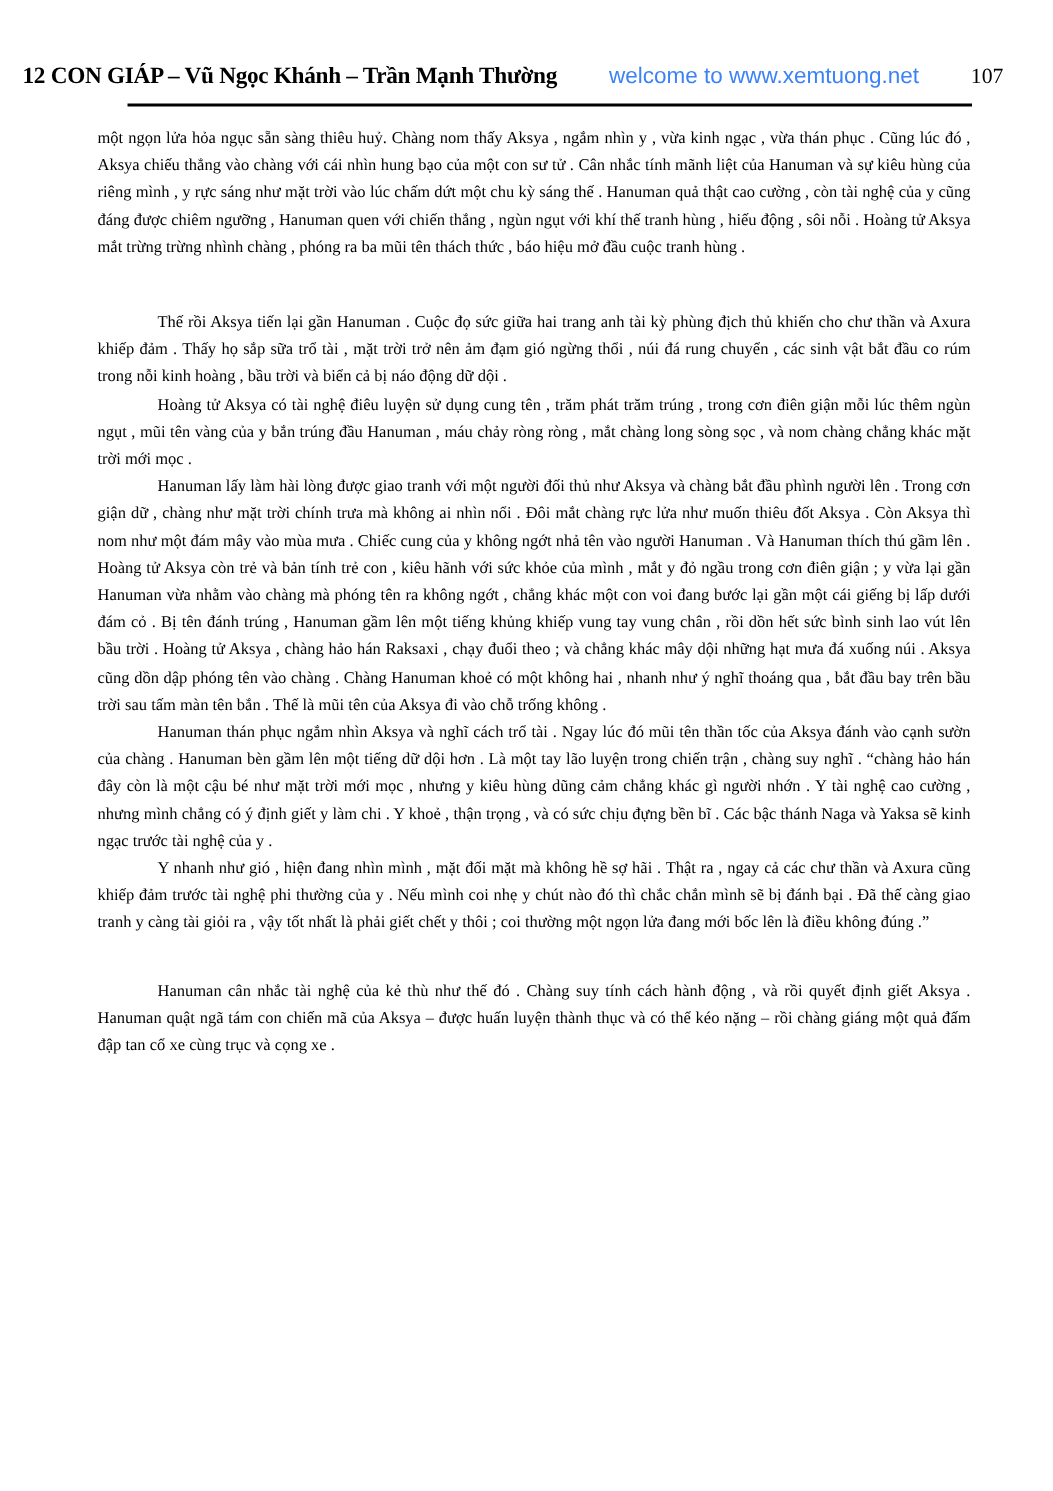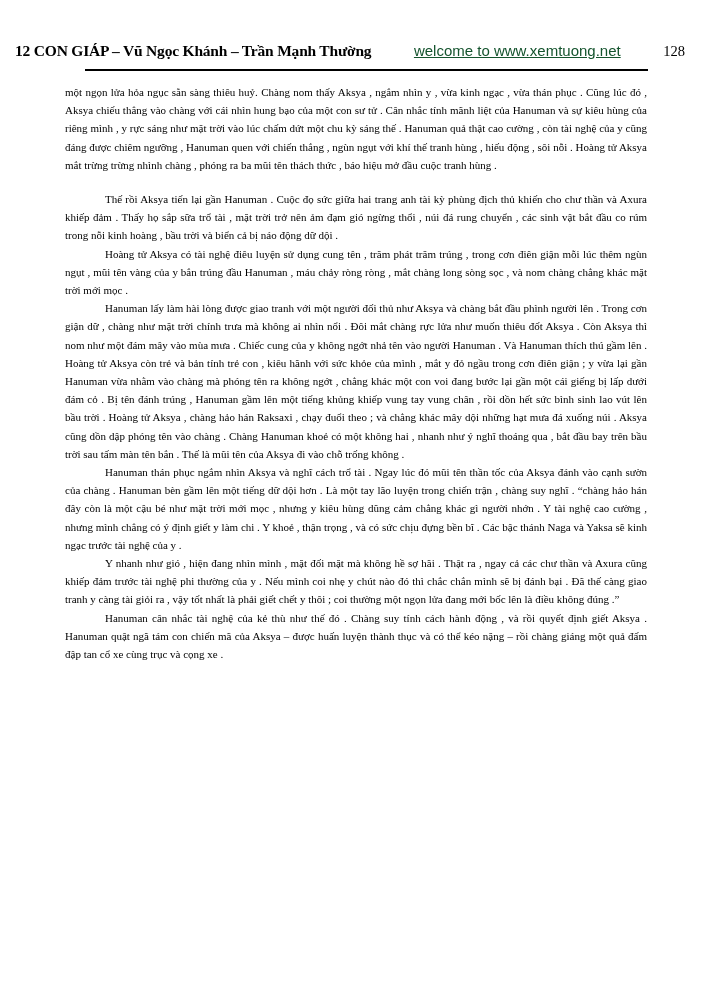--- a/index.html
+++ b/index.html
@@ -13,37 +13,36 @@
     height: 994px;
     background: #ffffff;
     overflow: hidden;
     font-family: "Liberation Serif", serif;
     color: #000000;
   }
   .header {
     position: absolute;
     top: 42px;
     left: 15px;
-    right: 17px;
+    right: 33px;
     display: flex;
     align-items: baseline;
     justify-content: space-between;
     white-space: nowrap;
   }
   .header-title {
     font-family: "Liberation Serif", serif;
     font-weight: bold;
     font-size: 15.5px;
     letter-spacing: -0.2px;
   }
   .welcome-link {
     font-family: "Liberation Sans", sans-serif;
     font-size: 15px;
-    text-decoration: underline;
-    color: #14532d;
+    color: #3b82f6;
     cursor: pointer;
   }
   .page-number {
     font-family: "Liberation Serif", serif;
     font-size: 14.5px;
   }
   .header-rule {
     position: absolute;
     top: 69px;
     left: 85px;
@@ -61,36 +60,37 @@
     text-align: justify;
   }
   .body-text p {
     margin: 0;
     padding: 0;
   }
   .body-text p.indent {
     text-indent: 40px;
   }
   .body-text p.gap-large {
-    margin-top: 16px;
+    margin-top: 32px;
   }
   .body-text p.gap-xlarge {
   }
   .body-text p.gap-medium {
+    margin-top: 27px;
   }
 </style>
 </head>
 <body>
 
 <div class="page">
 
   <div class="header">
     <span class="header-title">12 CON GIÁP – Vũ Ngọc Khánh – Trần Mạnh Thường</span>
     <span class="welcome-link">welcome to www.xemtuong.net</span>
-    <span class="page-number">128</span>
+    <span class="page-number">107</span>
   </div>
 
   <div class="header-rule"></div>
 
   <div class="body-text">
     <p>một ngọn lửa hỏa ngục sẵn sàng thiêu huỷ. Chàng nom thấy Aksya , ngắm nhìn y , vừa kinh ngạc , vừa thán phục . Cũng lúc đó , Aksya chiếu thẳng vào chàng với cái nhìn hung bạo của một con sư tử . Cân nhắc tính mãnh liệt của Hanuman và sự kiêu hùng của riêng mình , y rực sáng như mặt trời vào lúc chấm dứt một chu kỳ sáng thế . Hanuman quả thật cao cường , còn tài nghệ của y cũng đáng được chiêm ngưỡng , Hanuman quen với chiến thắng , ngùn ngụt với khí thế tranh hùng , hiếu động , sôi nỗi . Hoàng tử Aksya mắt trừng trừng nhình chàng , phóng ra ba mũi tên thách thức , báo hiệu mở đầu cuộc tranh hùng .</p>
     <p class="indent gap-large">Thế rồi Aksya tiến lại gần Hanuman . Cuộc đọ sức giữa hai trang anh tài kỳ phùng địch thủ khiến cho chư thần và Axura khiếp đảm . Thấy họ sắp sữa trổ tài , mặt trời trở nên ảm đạm gió ngừng thổi , núi đá rung chuyển , các sinh vật bắt đầu co rúm trong nỗi kinh hoàng , bầu trời và biển cả bị náo động dữ dội .</p>
     <p class="indent">Hoàng tử Aksya có tài nghệ điêu luyện sử dụng cung tên , trăm phát trăm trúng , trong cơn điên giận mỗi lúc thêm ngùn ngụt , mũi tên vàng của y bắn trúng đầu Hanuman , máu chảy ròng ròng , mắt chàng long sòng sọc , và nom chàng chẳng khác mặt trời mới mọc .</p>
     <p class="indent">Hanuman lấy làm hài lòng được giao tranh với một người đối thủ như Aksya và chàng bắt đầu phình người lên . Trong cơn giận dữ , chàng như mặt trời chính trưa mà không ai nhìn nổi . Đôi mắt chàng rực lửa như muốn thiêu đốt Aksya . Còn Aksya thì nom như một đám mây vào mùa mưa . Chiếc cung của y không ngớt nhả tên vào người Hanuman . Và Hanuman thích thú gầm lên . Hoàng tử Aksya còn trẻ và bản tính trẻ con , kiêu hãnh với sức khỏe của mình , mắt y đỏ ngầu trong cơn điên giận ; y vừa lại gần Hanuman vừa nhằm vào chàng mà phóng tên ra không ngớt , chẳng khác một con voi đang bước lại gần một cái giếng bị lấp dưới đám cỏ . Bị tên đánh trúng , Hanuman gầm lên một tiếng khủng khiếp vung tay vung chân , rồi dồn hết sức bình sinh lao vút lên bầu trời . Hoàng tử Aksya , chàng hảo hán Raksaxi , chạy đuổi theo ; và chẳng khác mây dội những hạt mưa đá xuống núi . Aksya cũng dồn dập phóng tên vào chàng . Chàng Hanuman khoẻ có một không hai , nhanh như ý nghĩ thoáng qua , bắt đầu bay trên bầu trời sau tấm màn tên bắn . Thế là mũi tên của Aksya đi vào chỗ trống không .</p>
     <p class="indent gap-xlarge">Hanuman thán phục ngắm nhìn Aksya và nghĩ cách trổ tài . Ngay lúc đó mũi tên thần tốc của Aksya đánh vào cạnh sườn của chàng . Hanuman bèn gầm lên một tiếng dữ dội hơn . Là một tay lão luyện trong chiến trận , chàng suy nghĩ . “chàng hảo hán  đây còn là một cậu bé như mặt trời mới mọc , nhưng y kiêu hùng dũng cảm chẳng khác gì người nhớn . Y tài nghệ cao cường , nhưng mình chẳng có ý định giết y làm chi . Y khoẻ , thận trọng , và có sức chịu đựng bền bĩ . Các bậc thánh Naga và Yaksa sẽ kinh ngạc trước tài nghệ của y .</p>

